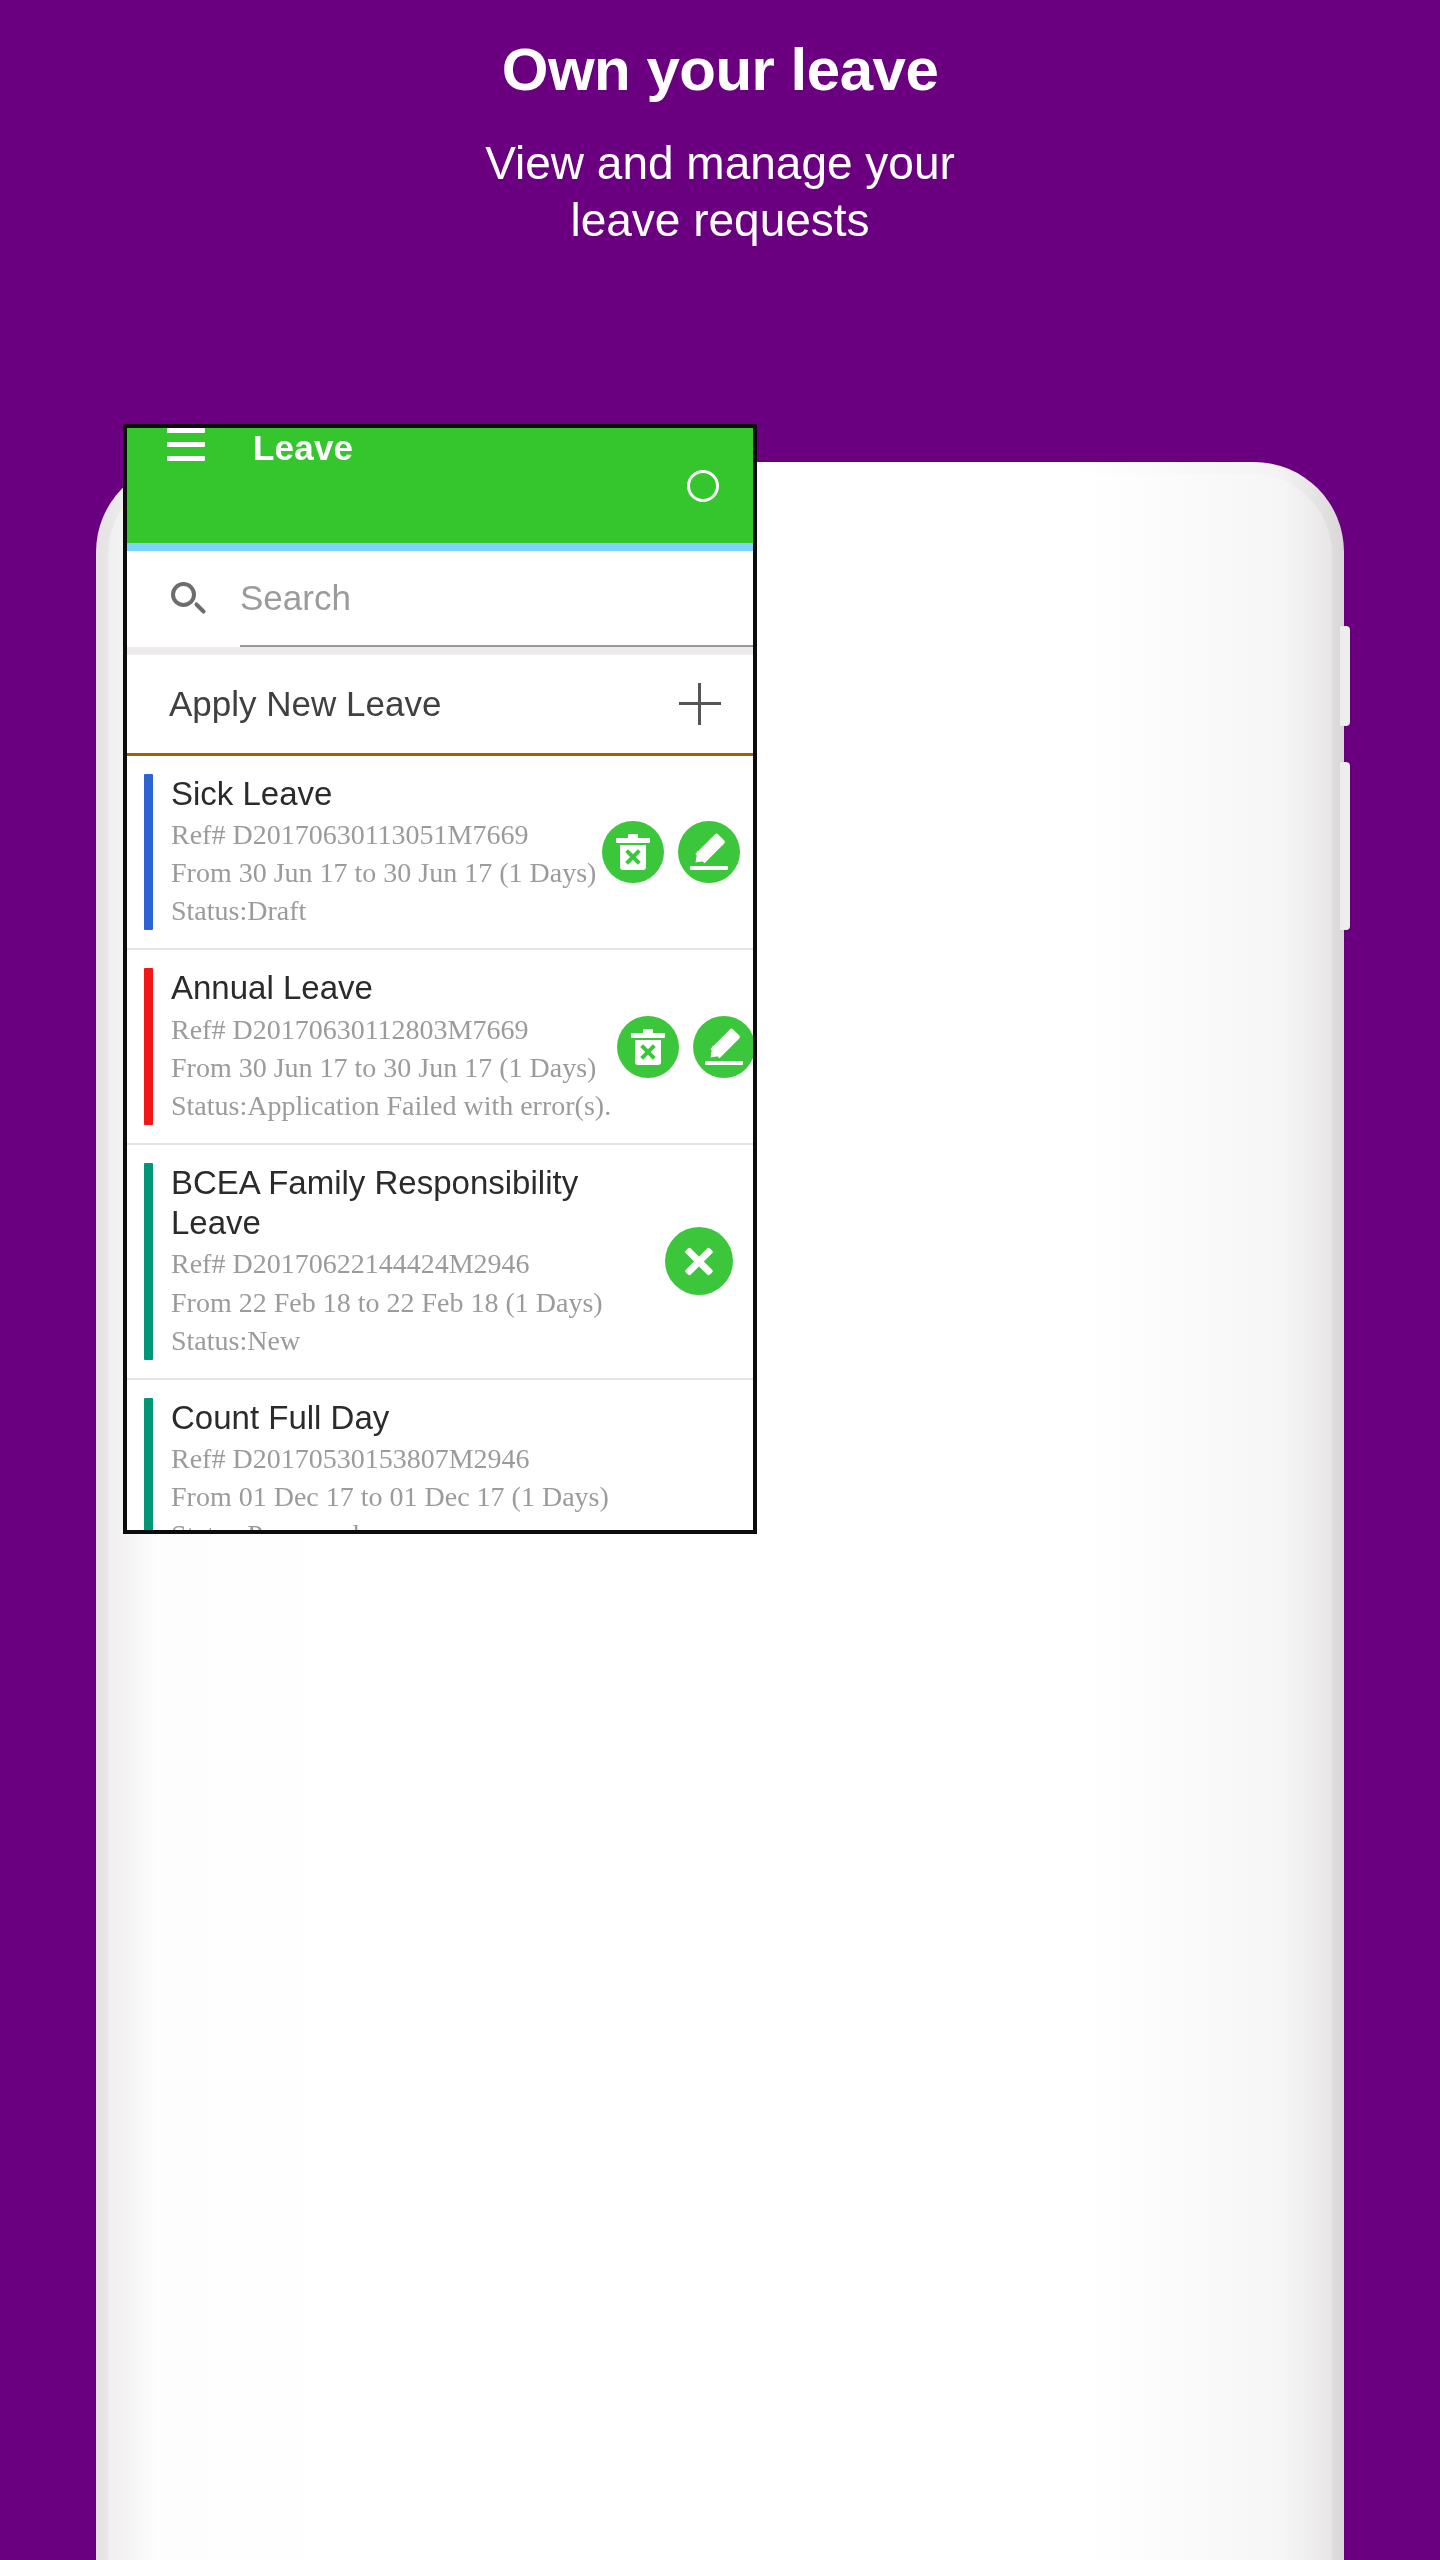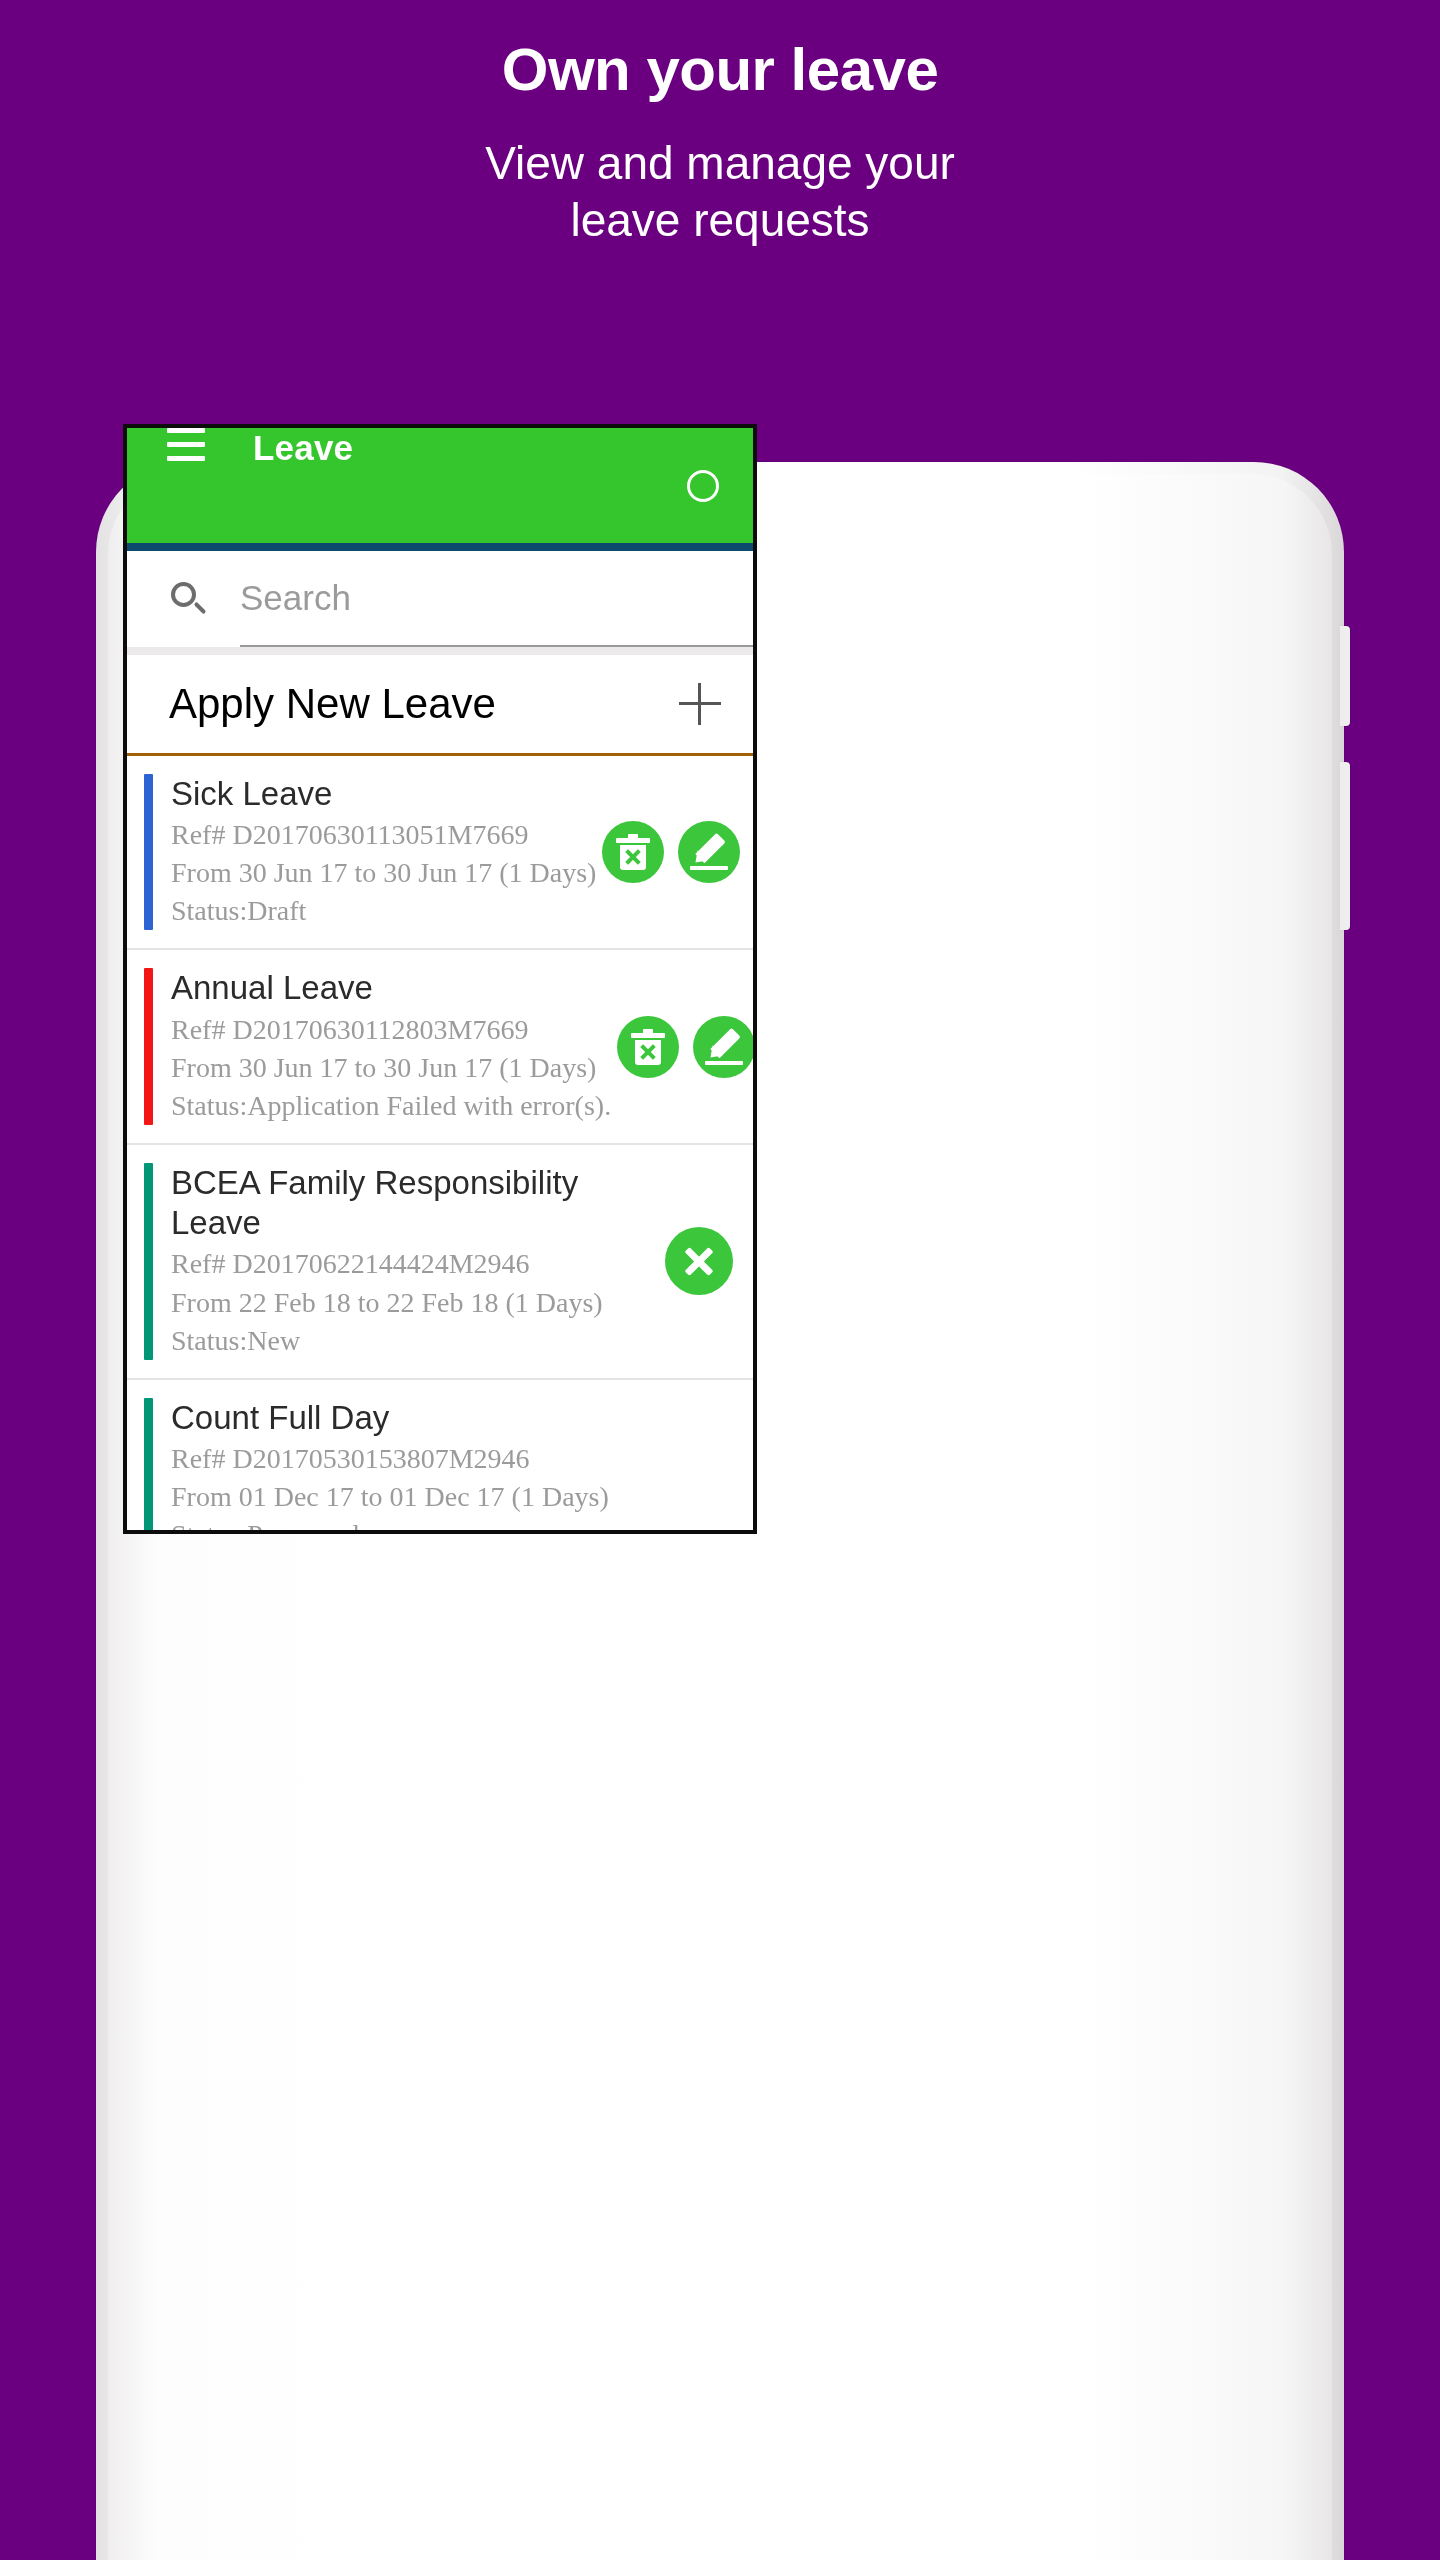--- a/index.html
+++ b/index.html
@@ -96,21 +96,21 @@
     margin-left:48px; color:#ffffff; font-size:35px; font-weight:bold;
     letter-spacing:.2px;
   }
   .appbar-action {
     position:absolute; right:34px; top:50%; transform:translateY(-50%);
     width:32px; height:32px; border-radius:50%;
     border:3px solid #ffffff;
   }
 
   
-  .search-wrap { background:#0c4a6e; padding-top:8px; }
+  .search-wrap { background:#7dd3fc; padding-top:8px; }
   .search {
     background:#ffffff; height:96px;
     display:flex; align-items:center; padding-left:42px;
   }
   .search-icon { width:38px; height:38px; position:relative; flex:0 0 auto; }
   .search-icon .ring {
     position:absolute; left:2px; top:2px; width:25px; height:25px;
     border:4px solid #6d6d6d; border-radius:50%;
   }
   .search-icon .handle {
@@ -124,21 +124,21 @@
   }
   .search-placeholder { color:#9b9b9b; font-size:35px; }
 
   
   .apply-gap { height:8px; background:#eceaea; }
   .apply-row {
     background:#ffffff; height:98px;
     display:flex; align-items:center; justify-content:space-between;
     padding:0 32px 0 42px;
   }
-  .apply-label { font-size:42px; color:#000000; }
+  .apply-label { font-size:35px; color:#404040; }
   .plus-icon { position:relative; width:42px; height:42px; }
   .plus-icon:before, .plus-icon:after {
     content:""; position:absolute; background:#555;
   }
   .plus-icon:before { left:0; top:19px; width:42px; height:3px; }
   .plus-icon:after  { top:0; left:19px; width:3px; height:42px; }
 
   
   .list { background:#ffffff; }
   .leave-row {

